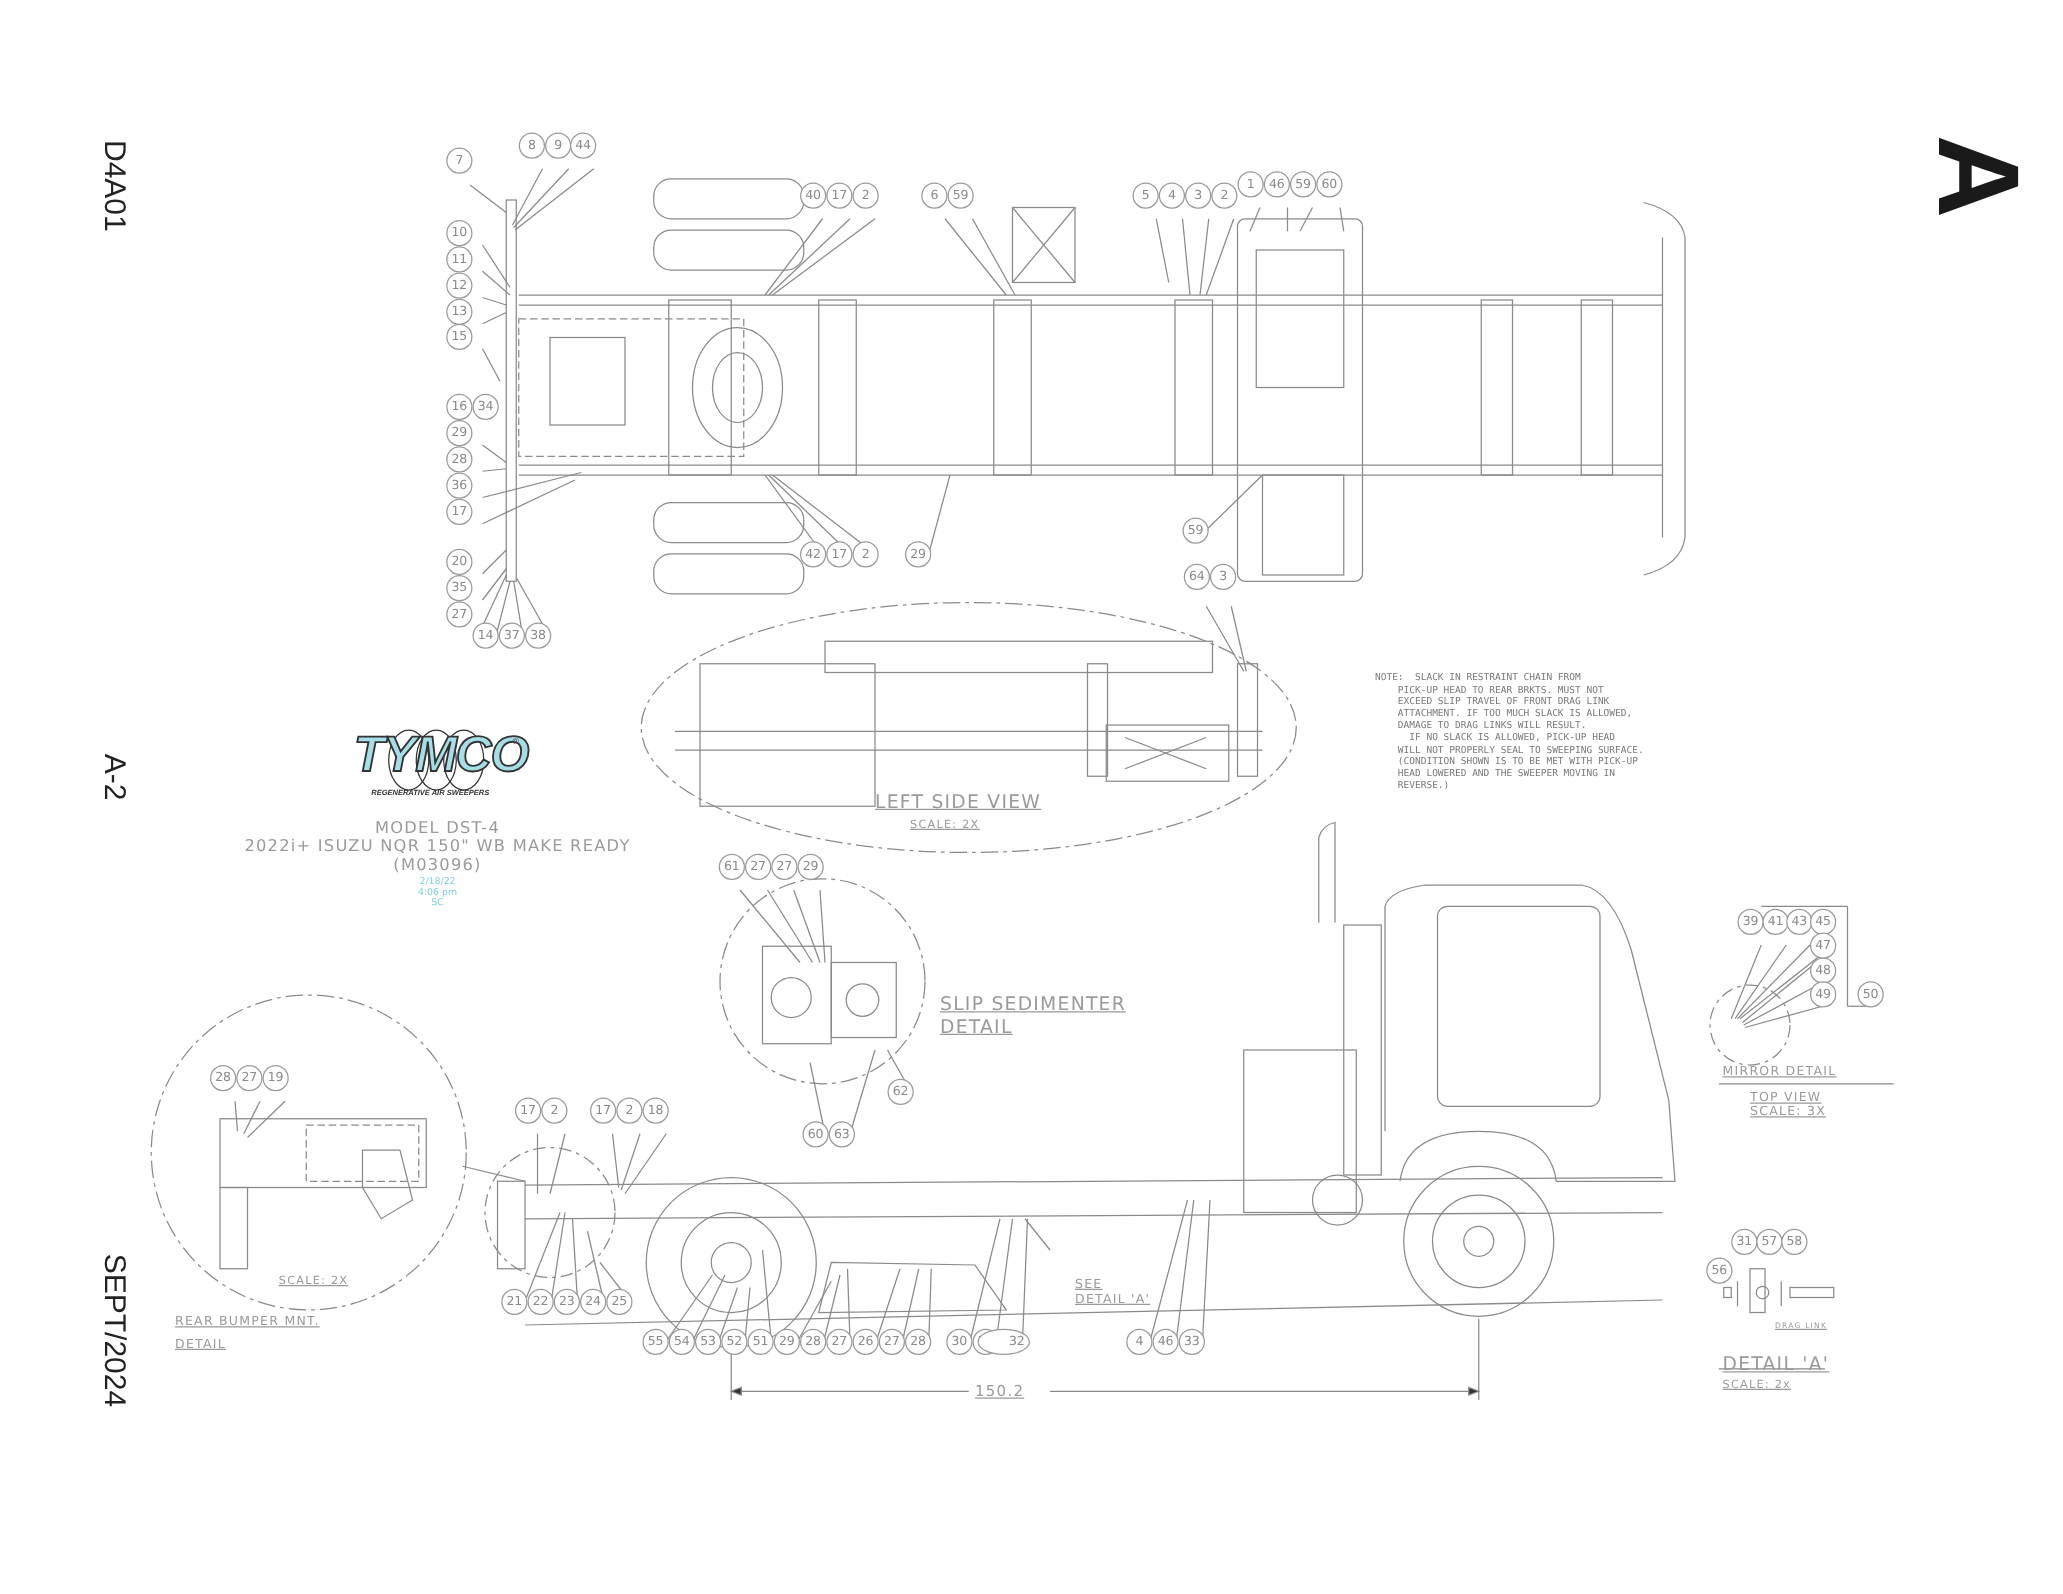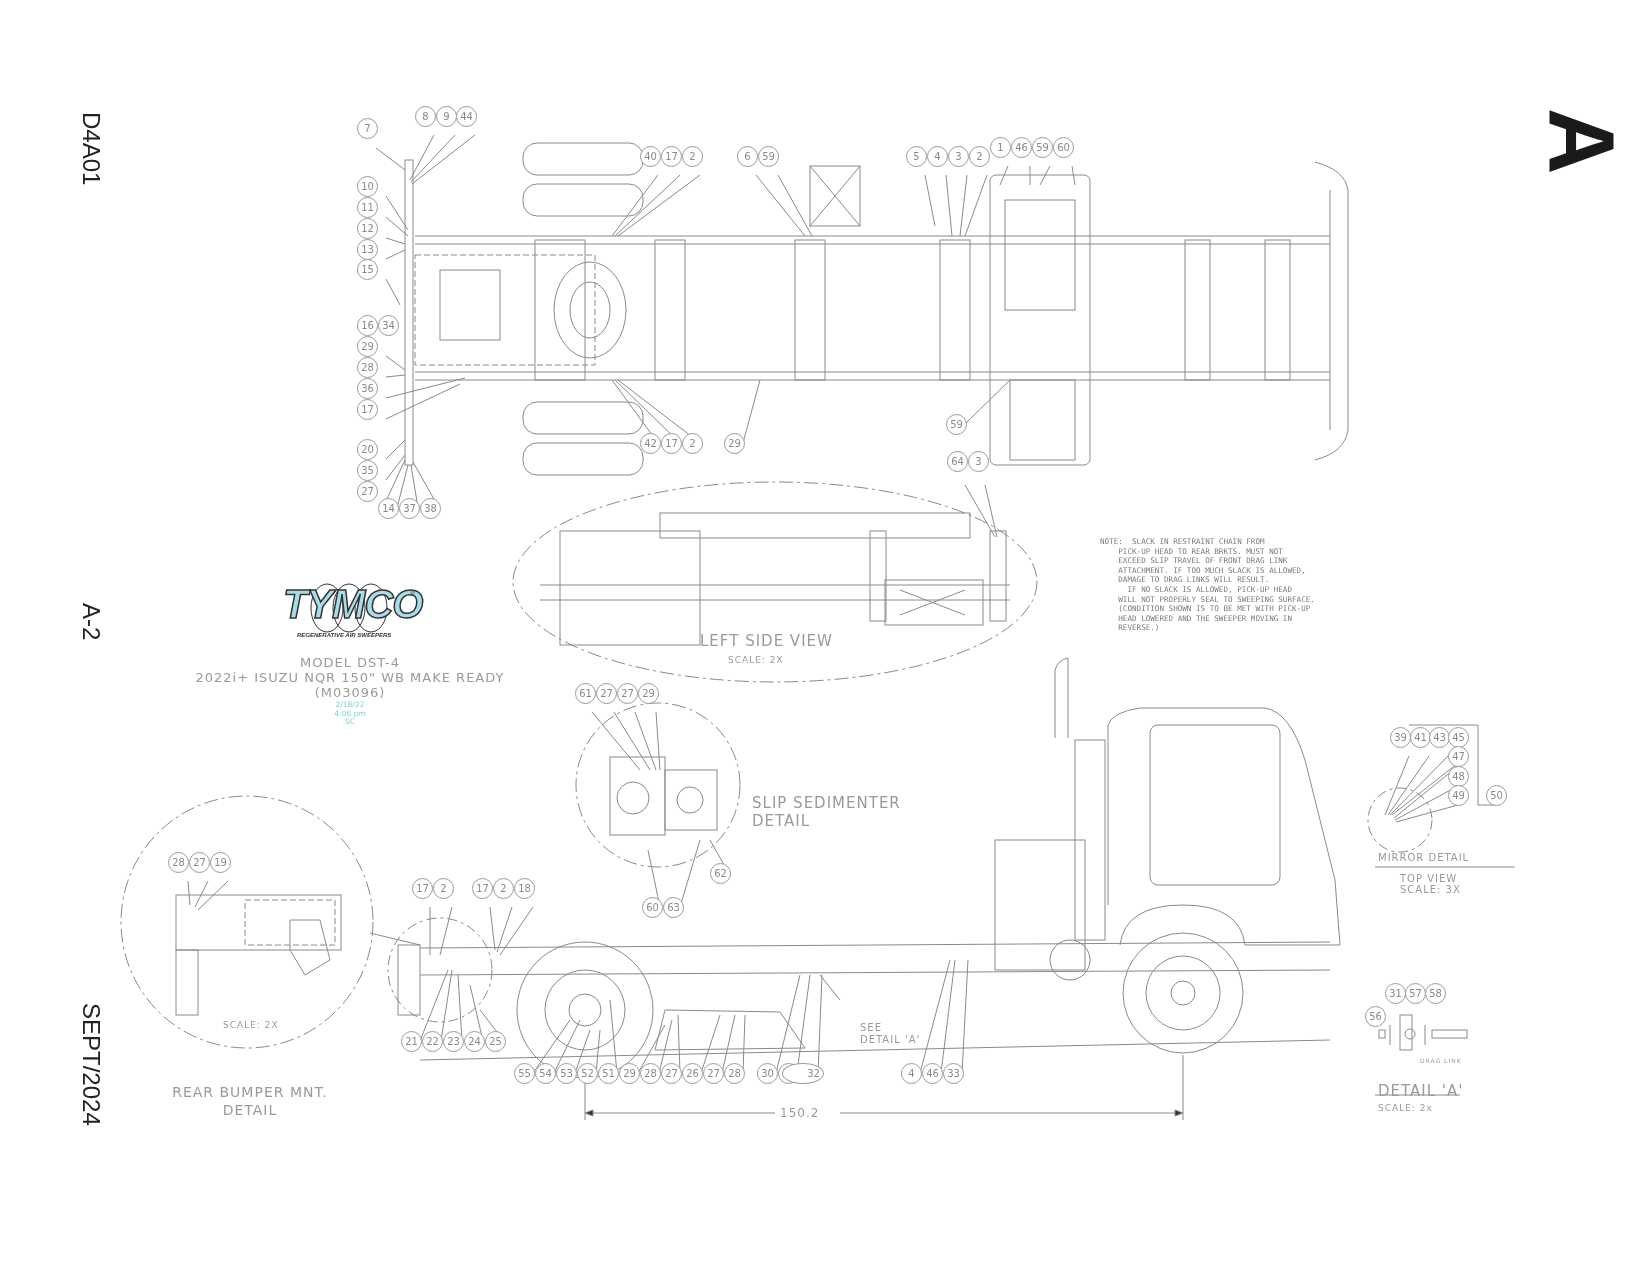--- a/index.html
+++ b/index.html
@@ -1,17 +1,17 @@
 <!DOCTYPE html>
 <html><head>
 <meta charset="utf-8">
 <style>
   html,body{margin:0;padding:0;background:#fff;}
   body{width:1650px;height:1275px;position:relative;overflow:hidden;font-family:"Liberation Sans",sans-serif;color:#1a1a1a;}
-  .abs{position:absolute;}
+  .abs{position:absolute;text-decoration:underline;}
   .side-label{position:absolute;font-family:"Liberation Sans",sans-serif;font-size:24px;color:#222;transform:rotate(90deg);transform-origin:left top;white-space:nowrap;}
   .sheet-letter{position:absolute;left:1628px;top:108px;font-family:"Liberation Sans",sans-serif;font-weight:bold;font-size:92px;color:#1a1a1a;transform:rotate(90deg);transform-origin:left top;line-height:1;}
   .cad{font-family:"DejaVu Sans",sans-serif;color:#9a9a9a;letter-spacing:1px;}
   .balloon{position:absolute;width:19px;height:19px;border:1px solid #9a9a9a;border-radius:50%;font-family:"DejaVu Sans",sans-serif;font-size:10px;color:#8a8a8a;text-align:center;line-height:19px;background:#fff;}
   svg.draw{position:absolute;left:0;top:0;}
   .note{position:absolute;left:1100px;top:537px;font-family:"DejaVu Sans Mono",monospace;font-size:7.6px;line-height:9.6px;color:#7a7a7a;white-space:pre;}
   .logo{position:absolute;left:275px;top:578px;width:140px;height:68px;}
   .tymco-text{position:absolute;left:8px;top:4px;font-family:"Liberation Sans",sans-serif;font-weight:bold;font-style:italic;font-size:40px;color:#a6dde6;-webkit-text-stroke:1.5px #333;letter-spacing:-1px;}
   .tymco-sub{position:absolute;left:22px;top:54px;font-family:"Liberation Sans",sans-serif;font-weight:bold;font-style:italic;font-size:6px;color:#333;}
   .reg{position:absolute;left:135px;top:12px;font-size:7px;color:#555;}
@@ -359,21 +359,21 @@
   <div>DETAIL</div>
 </div>
 
 <div class="abs cad" style="left:1378px;top:852px;font-size:10px;">MIRROR DETAIL</div>
 <div class="abs cad" style="left:1400px;top:873px;font-size:10px;line-height:11px;">
   <div>TOP VIEW</div>
   <div>SCALE: 3X</div>
 </div>
 
 <div class="abs cad" style="left:223px;top:1020px;font-size:9px;">SCALE: 2X</div>
-<div class="abs cad" style="left:140px;top:1083px;width:220px;text-align:center;font-size:14px;line-height:18px;">
+<div class="abs cad" style="left:140px;top:1049px;width:220px;text-align:left;font-size:10px;line-height:18px;">
   <div>REAR BUMPER MNT.</div>
   <div>DETAIL</div>
 </div>
 
 <div class="abs cad" style="left:860px;top:1022px;font-size:10px;line-height:12px;">
   <div>SEE</div>
   <div>DETAIL 'A'</div>
 </div>
 
 <div class="abs cad" style="left:1378px;top:1082px;font-size:15px;">DETAIL 'A'</div>

